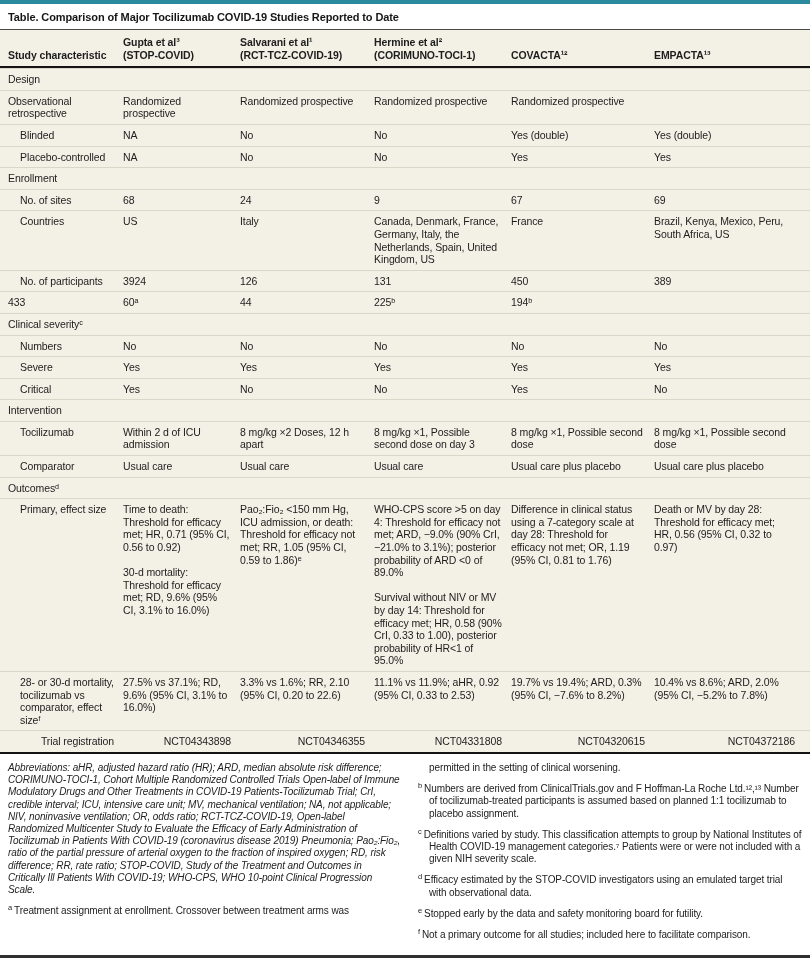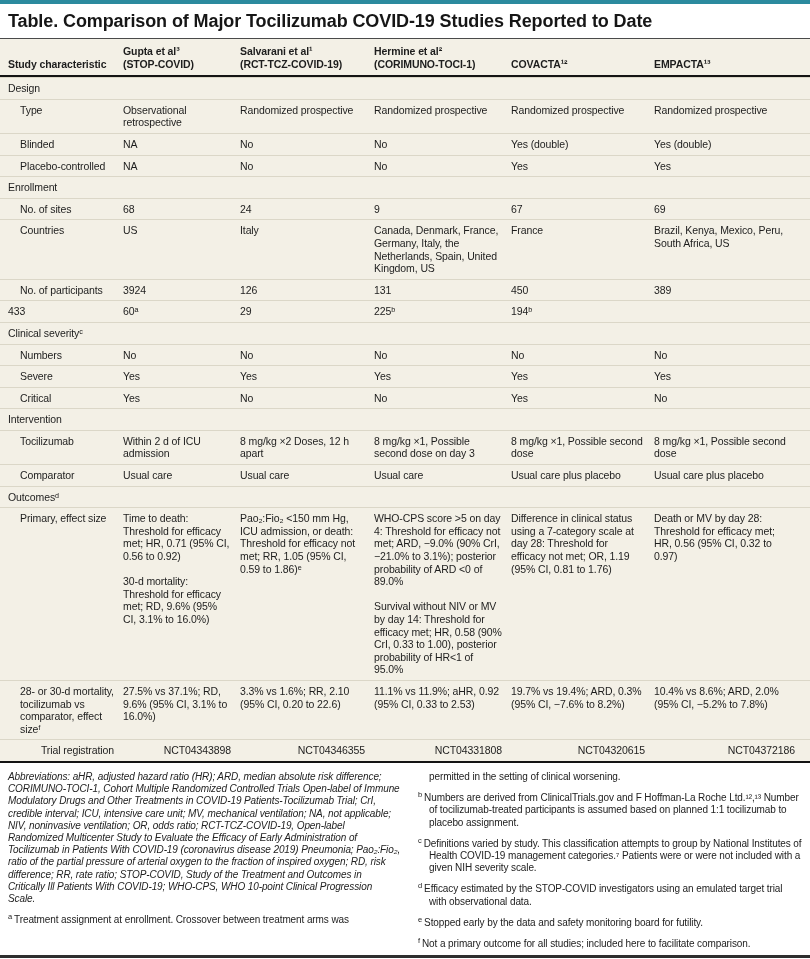--- a/index.html
+++ b/index.html
@@ -4,21 +4,21 @@
 <style>
   * { box-sizing: border-box; margin: 0; padding: 0; }
   html, body { background: #e8e8e8; }
   body { font-family: "Liberation Sans", "DejaVu Sans", sans-serif; color: #1d1d1d; }
   .page {
     width: 810px; height: 959px; background: #ffffff;
     position: relative; overflow: hidden; margin: 0 auto;
   }
   .topbar { height: 4px; background: #2b8a9e; }
   .title {
-    font-size: 18px; font-weight: bold; letter-spacing: -0.1px;
+    font-size: 11px; font-weight: bold; letter-spacing: -0.1px;
     padding: 7px 8px 6px 8px; border-bottom: 1px solid #4a4a4a; color: #161616;
   }
   .table { background: #f3f0e6; }
   .row {
     display: grid;
     grid-template-columns: 115px 117px 134px 137px 143px 1fr;
     padding: 0 6px 0 8px;
     border-top: 1px solid #dbd7c8;
   }
   .row.header-row { border-top: none; border-bottom: 2px solid #141414; align-items: end; }
@@ -67,21 +67,20 @@
 (CORIMUNO-TOCI-1)</div>
       <div class="cell">COVACTA¹²</div>
       <div class="cell">EMPACTA¹³</div>
     </div>
 
     <div class="row section">
       <div class="cell label">Design</div>
     </div>
 
     <div class="row">
-      <div class="cell label indent">Type</div>
       <div class="cell">Observational retrospective</div>
       <div class="cell">Randomized prospective</div>
       <div class="cell">Randomized prospective</div>
       <div class="cell">Randomized prospective</div>
       <div class="cell">Randomized prospective</div>
     </div>
 
     <div class="row">
       <div class="cell label indent">Blinded</div>
       <div class="cell">NA</div>
@@ -127,21 +126,21 @@
       <div class="cell">3924</div>
       <div class="cell">126</div>
       <div class="cell">131</div>
       <div class="cell">450</div>
       <div class="cell">389</div>
     </div>
 
     <div class="row">
       <div class="cell">433</div>
       <div class="cell">60ᵃ</div>
-      <div class="cell">29</div>
+      <div class="cell">44</div>
       <div class="cell">225ᵇ</div>
       <div class="cell">194ᵇ</div>
     </div>
 
     <div class="row section">
       <div class="cell label">Clinical severityᶜ</div>
     </div>
 
     <div class="row">
       <div class="cell label indent">Numbers</div>

